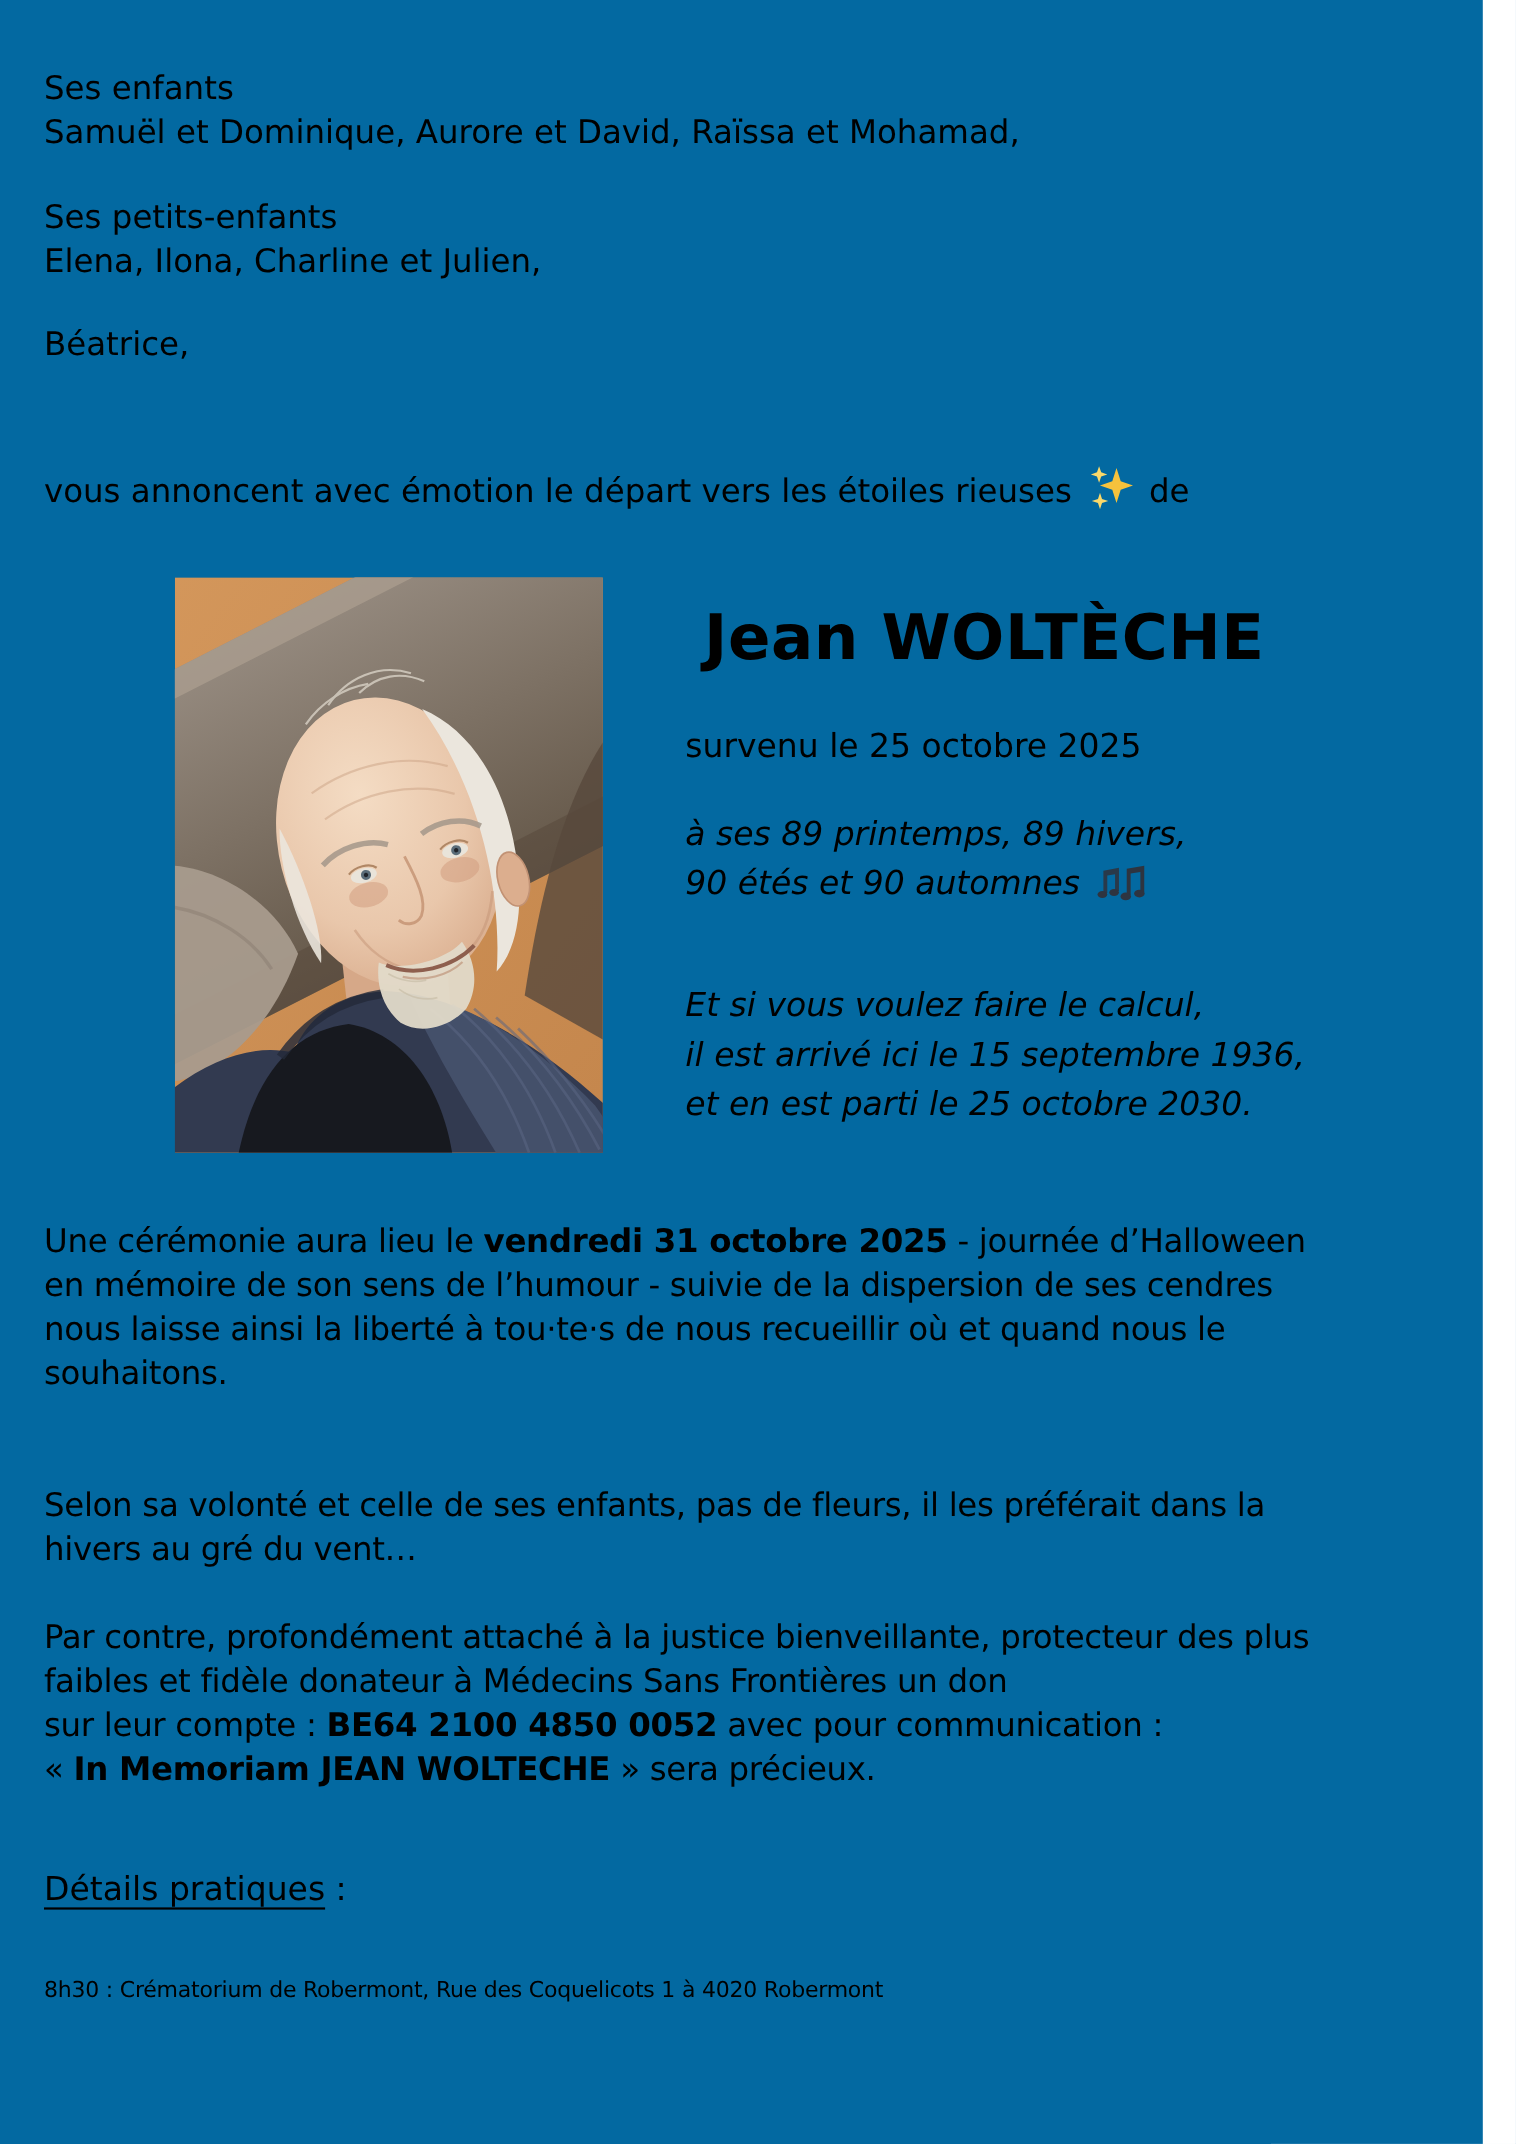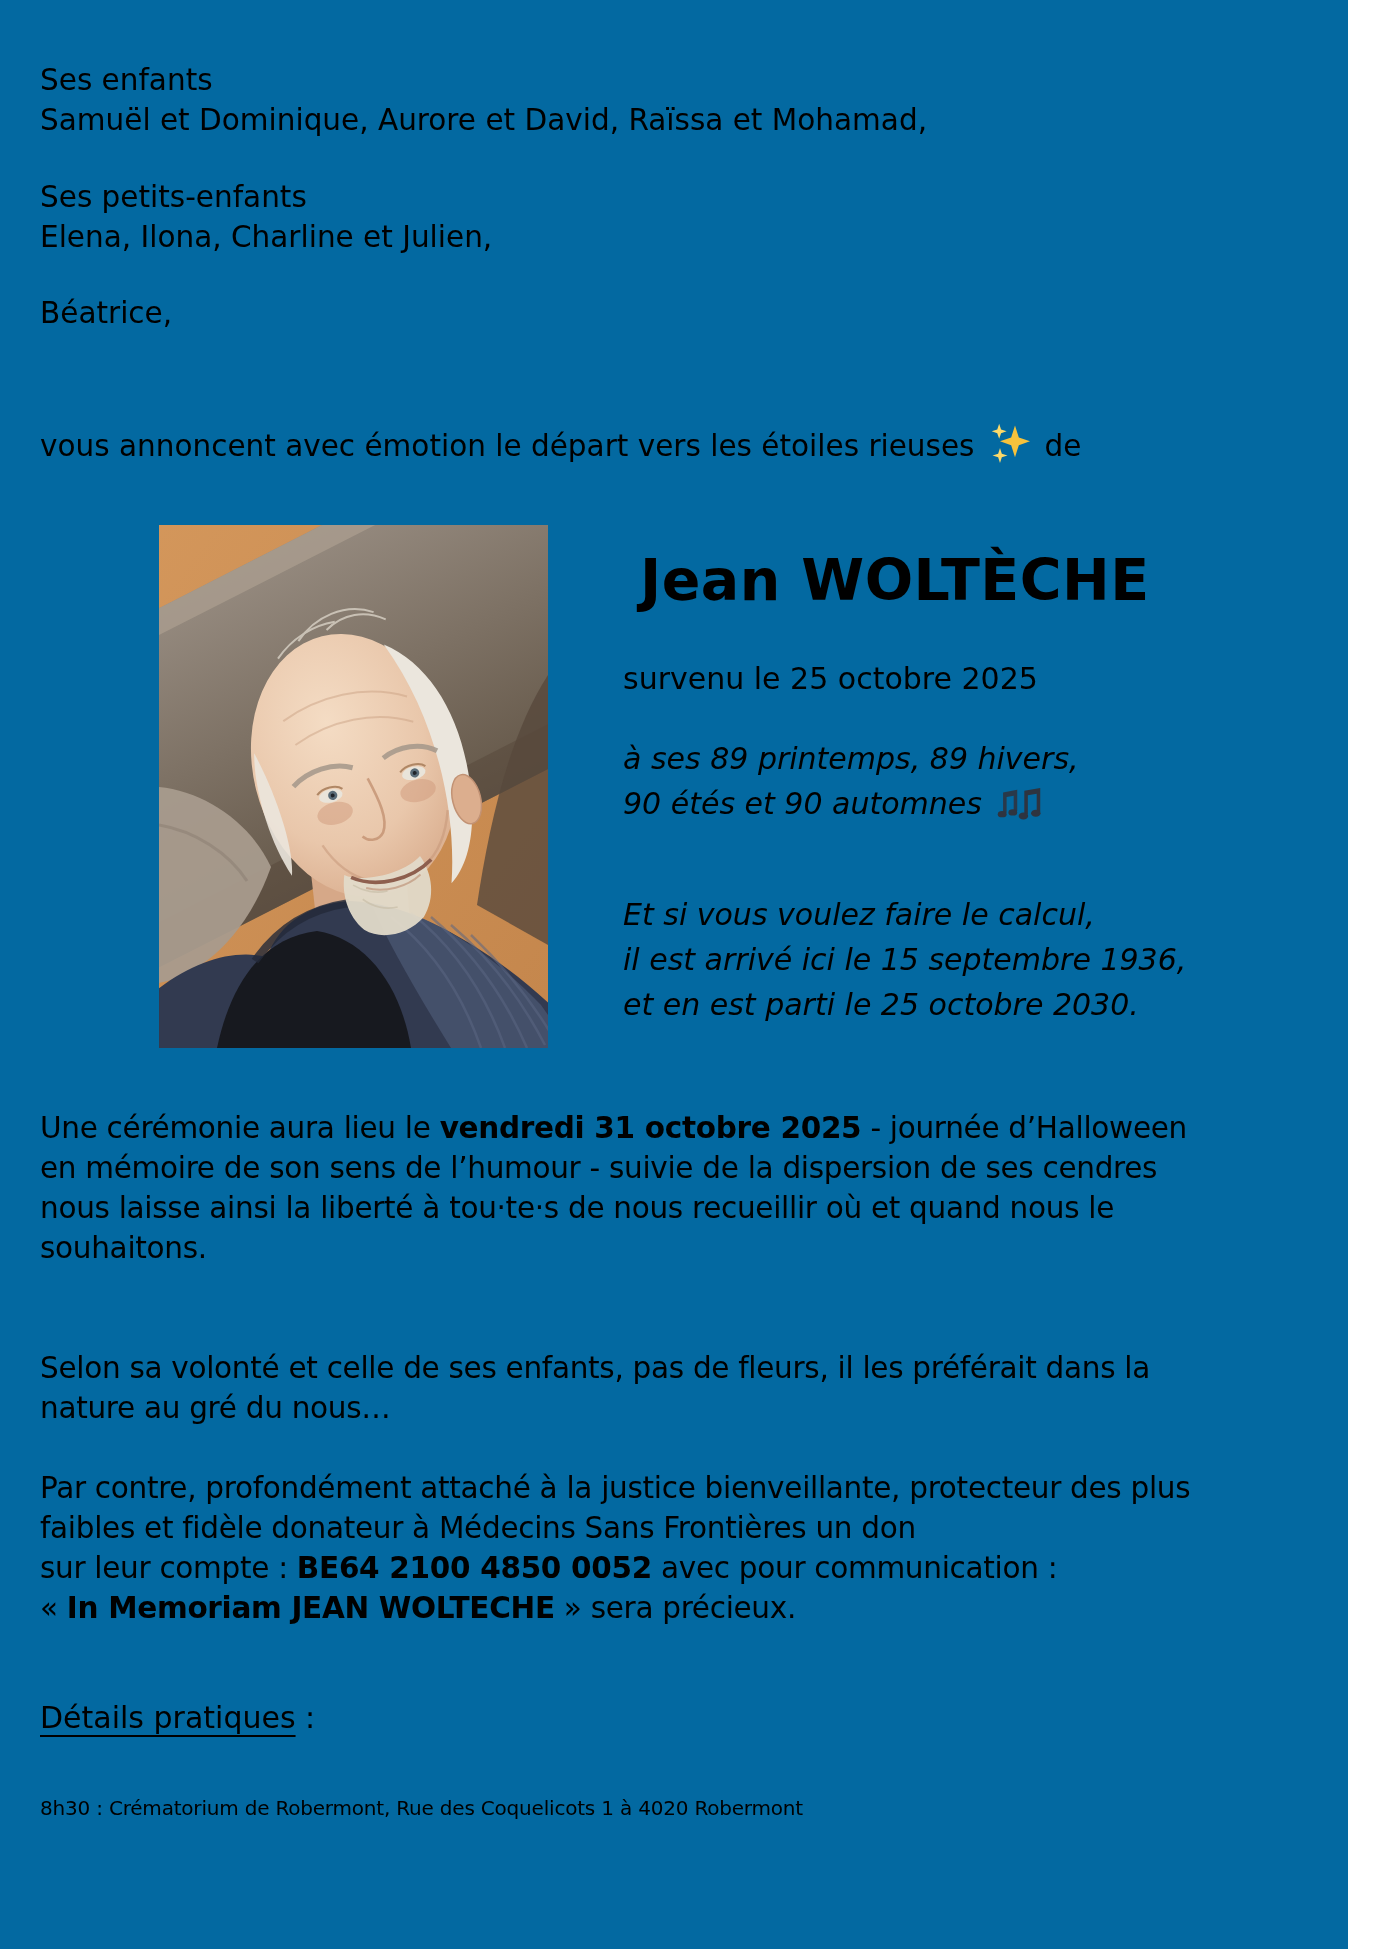--- a/index.html
+++ b/index.html
@@ -189,21 +189,21 @@
 
   <div class="abs para" style="left:40px;top:1108px;">
     <div class="ln"><span>Une cérémonie aura lieu le </span><b>vendredi 31 octobre 2025</b><span> - journée d’Halloween</span></div>
     <div class="ln">en mémoire de son sens de l’humour - suivie de la dispersion de ses cendres</div>
     <div class="ln">nous laisse ainsi la liberté à tou·te·s de nous recueillir où et quand nous le</div>
     <div class="ln">souhaitons.</div>
   </div>
 
   <div class="abs para" style="left:40px;top:1348px;">
     <div class="ln">Selon sa volonté et celle de ses enfants, pas de fleurs, il les préférait dans la</div>
-    <div class="ln">nature au gré du nous…</div>
+    <div class="ln">hivers au gré du vent…</div>
   </div>
 
   <div class="abs para" style="left:40px;top:1468px;">
     <div class="ln">Par contre, profondément attaché à la justice bienveillante, protecteur des plus</div>
     <div class="ln">faibles et fidèle donateur à Médecins Sans Frontières un don</div>
     <div class="ln"><span>sur leur compte : </span><b>BE64 2100 4850 0052</b><span> avec pour communication :</span></div>
     <div class="ln"><span>« </span><b>In Memoriam JEAN WOLTECHE</b><span> » sera précieux.</span></div>
   </div>
 
   <div class="abs u-head" style="left:40px;top:1698px;">

